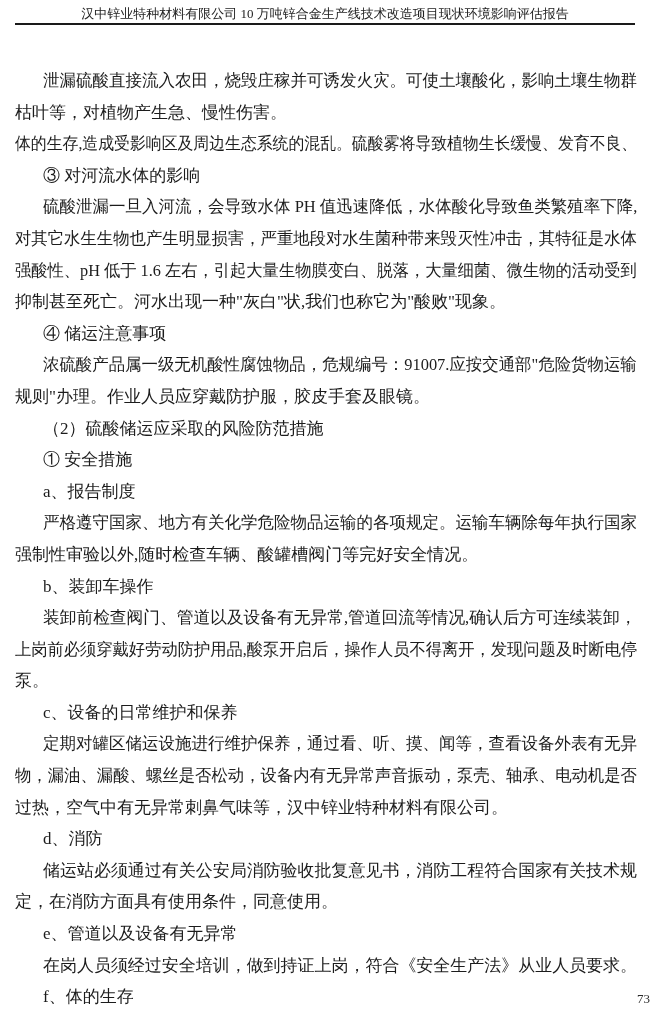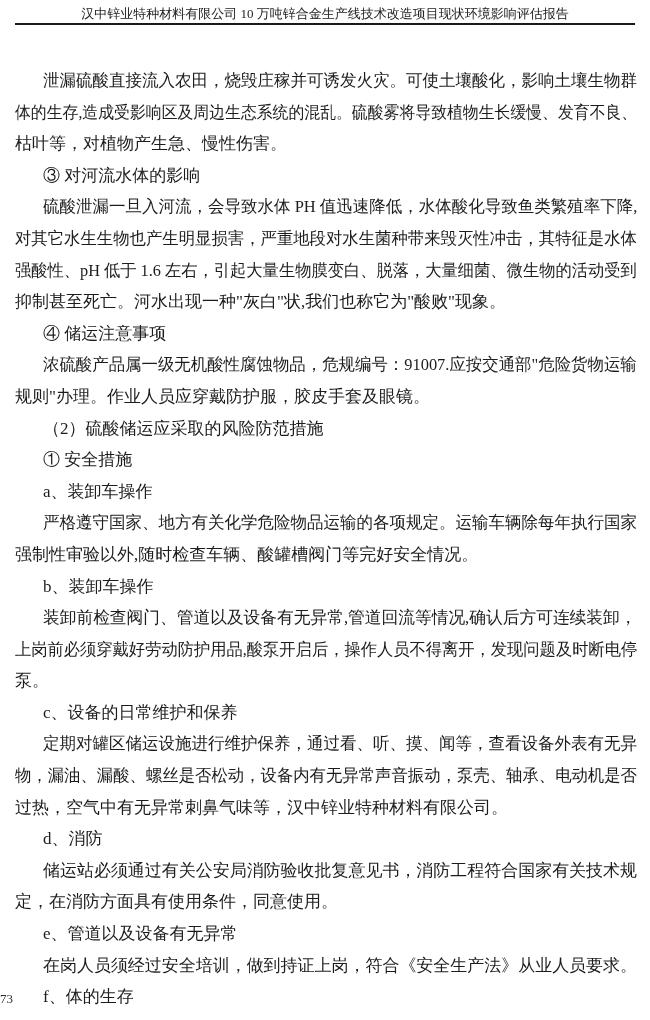--- a/index.html
+++ b/index.html
@@ -34,47 +34,47 @@
     white-space:nowrap;
   }
   .line.indent{padding-left:28px;}
   .line-text{
     display:inline-block;
     transform-origin:0 50%;
     white-space:nowrap;
   }
   .footer{
     position:absolute;bottom:13px;left:0;right:0;
-    text-align:left;
+    text-align:right;
     font-size:13px;
     color:#2a2a2a;
   }
 </style>
 </head>
 <body>
 
 <div class="page">
   <div class="header">汉中锌业特种材料有限公司 10 万吨锌合金生产线技术改造项目现状环境影响评估报告</div>
   <div class="header-rule"></div>
 
   <div class="doc-body">
       <div class="line indent"><span class="line-text" style="transform: scaleX(0.9706);">泄漏硫酸直接流入农田，烧毁庄稼并可诱发火灾。可使土壤酸化，影响土壤生物群</span></div>
+      <div class="line"><span class="line-text">枯叶等，对植物产生急、慢性伤害。</span></div>
       <div class="line"><span class="line-text" style="transform: scaleX(0.9325);">体的生存,造成受影响区及周边生态系统的混乱。硫酸雾将导致植物生长缓慢、发育不良、</span></div>
-      <div class="line"><span class="line-text">枯叶等，对植物产生急、慢性伤害。</span></div>
       <div class="line indent"><span class="line-text">③ 对河流水体的影响</span></div>
       <div class="line indent"><span class="line-text" style="transform: scaleX(0.9706);">硫酸泄漏一旦入河流，会导致水体 PH 值迅速降低，水体酸化导致鱼类繁殖率下降,</span></div>
       <div class="line"><span class="line-text" style="transform: scaleX(0.9628);">对其它水生生物也产生明显损害，严重地段对水生菌种带来毁灭性冲击，其特征是水体</span></div>
       <div class="line"><span class="line-text" style="transform: scaleX(0.9569);">强酸性、pH 低于 1.6 左右，引起大量生物膜变白、脱落，大量细菌、微生物的活动受到</span></div>
       <div class="line"><span class="line-text">抑制甚至死亡。河水出现一种"灰白"状,我们也称它为"酸败"现象。</span></div>
       <div class="line indent"><span class="line-text">④ 储运注意事项</span></div>
       <div class="line indent"><span class="line-text" style="transform: scaleX(0.9659);">浓硫酸产品属一级无机酸性腐蚀物品，危规编号：91007.应按交通部"危险货物运输</span></div>
       <div class="line"><span class="line-text">规则"办理。作业人员应穿戴防护服，胶皮手套及眼镜。</span></div>
       <div class="line indent"><span class="line-text">（2）硫酸储运应采取的风险防范措施</span></div>
       <div class="line indent"><span class="line-text">① 安全措施</span></div>
-      <div class="line indent"><span class="line-text">a、装卸车操作</span></div>
+      <div class="line indent"><span class="line-text">a、报告制度</span></div>
       <div class="line indent"><span class="line-text" style="transform: scaleX(0.9706);">严格遵守国家、地方有关化学危险物品运输的各项规定。运输车辆除每年执行国家</span></div>
       <div class="line"><span class="line-text">强制性审验以外,随时检查车辆、酸罐槽阀门等完好安全情况。</span></div>
       <div class="line indent"><span class="line-text">b、装卸车操作</span></div>
       <div class="line indent"><span class="line-text" style="transform: scaleX(0.9834);">装卸前检查阀门、管道以及设备有无异常,管道回流等情况,确认后方可连续装卸，</span></div>
       <div class="line"><span class="line-text" style="transform: scaleX(0.9569);">上岗前必须穿戴好劳动防护用品,酸泵开启后，操作人员不得离开，发现问题及时断电停</span></div>
       <div class="line"><span class="line-text">泵。</span></div>
       <div class="line indent"><span class="line-text">c、设备的日常维护和保养</span></div>
       <div class="line indent"><span class="line-text" style="transform: scaleX(0.9706);">定期对罐区储运设施进行维护保养，通过看、听、摸、闻等，查看设备外表有无异</span></div>
       <div class="line"><span class="line-text" style="transform: scaleX(0.9628);">物，漏油、漏酸、螺丝是否松动，设备内有无异常声音振动，泵壳、轴承、电动机是否</span></div>
       <div class="line"><span class="line-text">过热，空气中有无异常刺鼻气味等，汉中锌业特种材料有限公司。</span></div>

